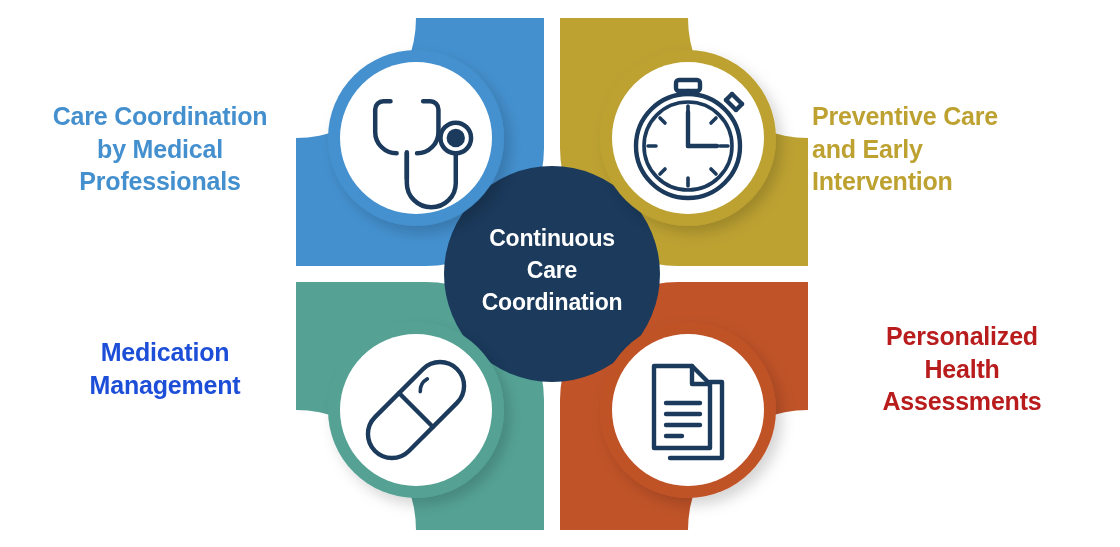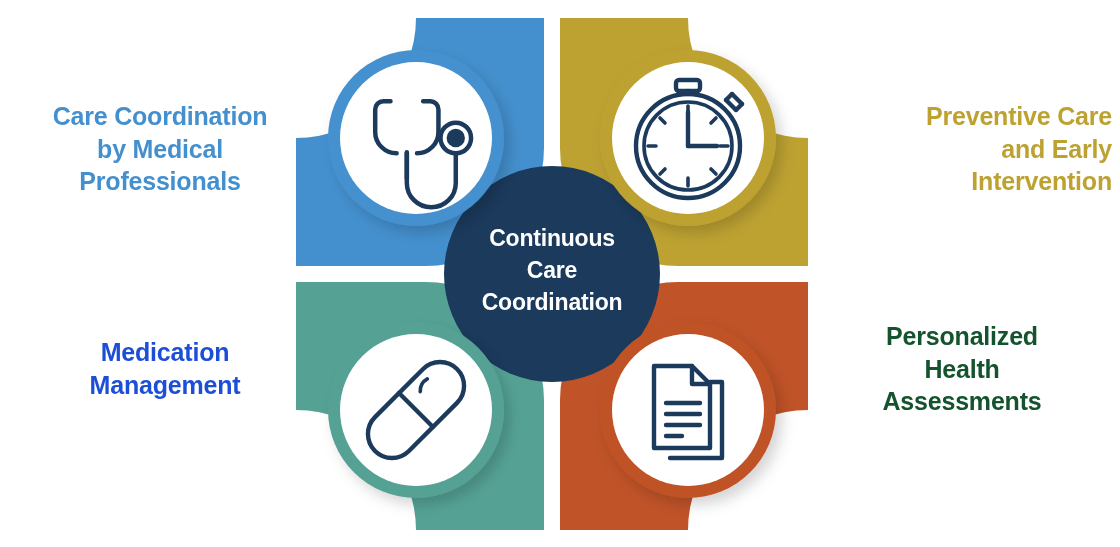--- a/index.html
+++ b/index.html
@@ -27,21 +27,21 @@
     font-weight: bold;
     font-size: 25px;
     line-height: 1.30;
     letter-spacing: -0.2px;
     white-space: pre-line;
   }
   .label-tl {
     left: 10px;  top: 100px;  width: 300px;  text-align: center;
   }
   .label-tr {
-    right: 8px;  top: 100px;  width: 300px;  text-align: right;
+    right: 8px;  top: 100px;  width: 300px;  text-align: left;
   }
   .label-bl {
     left: 30px;  top: 336px;  width: 270px;  text-align: center;
   }
   .label-br {
     right: 8px;  top: 320px;  width: 300px;  text-align: center;
   }
 
   
   #wheel {
@@ -85,21 +85,21 @@
 by Medical
 Professionals</div>
 
   <div class="label label-tr" style="color:#BDA232;">Preventive Care
 and Early
 Intervention</div>
 
   <div class="label label-bl" style="color:#1d4ed8;">Medication
 Management</div>
 
-  <div class="label label-br" style="color:#14532d;">Personalized
+  <div class="label label-br" style="color:#b91c1c;">Personalized
 Health
 Assessments</div>
 
   <svg id="wheel" viewBox="0 0 520 520" xmlns="http://www.w3.org/2000/svg">
     <defs>
       <filter id="soft-shadow" x="-40%" y="-40%" width="180%" height="180%">
         <feDropShadow dx="6" dy="7" stdDeviation="7" flood-color="#000000" flood-opacity="0.17"></feDropShadow>
       </filter>
       <filter id="petal-shadow" x="-30%" y="-30%" width="170%" height="170%">
         <feDropShadow dx="5" dy="5" stdDeviation="5" flood-color="#000000" flood-opacity="0.13"></feDropShadow>

